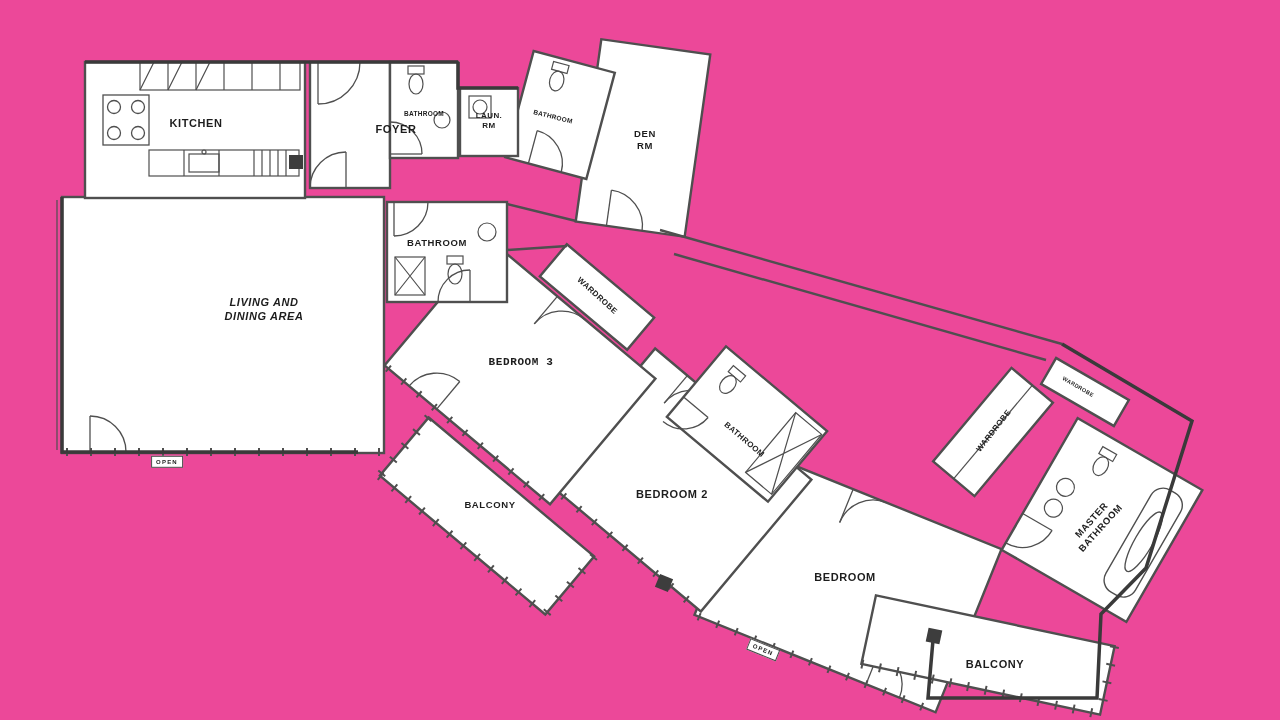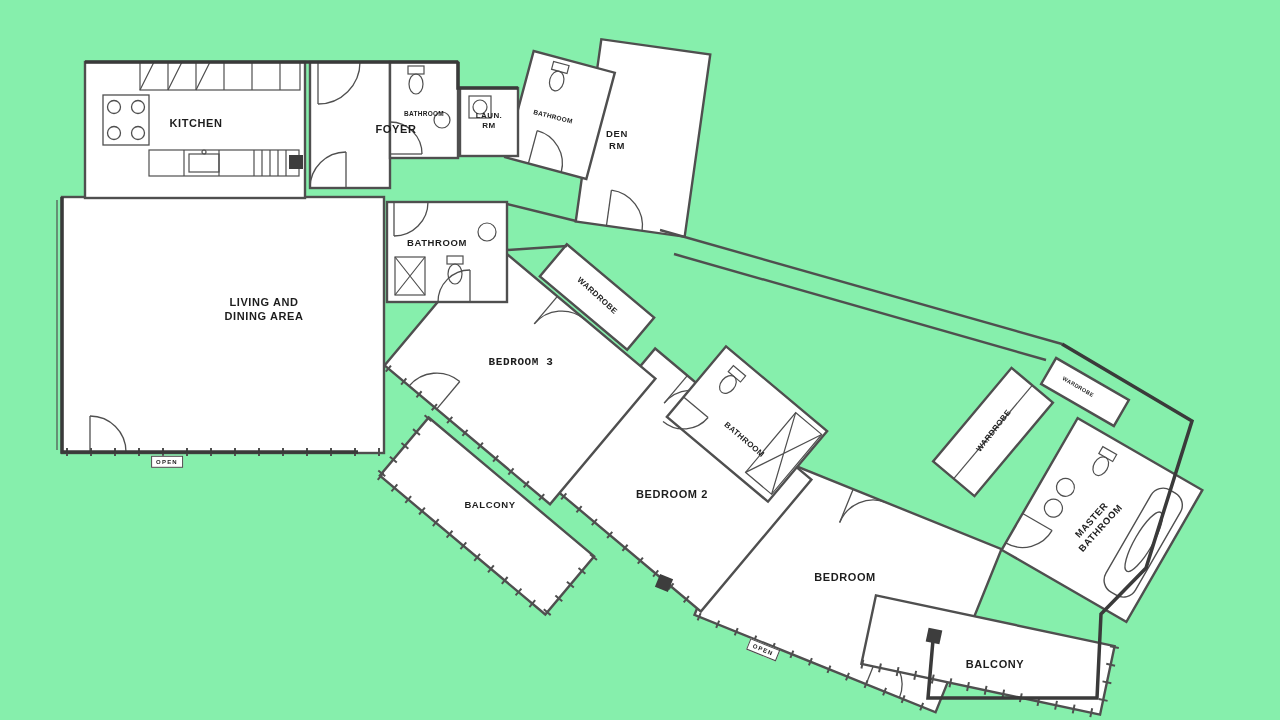--- a/index.html
+++ b/index.html
@@ -1,17 +1,17 @@
 <!DOCTYPE html>
 <html><head>
 <meta charset="utf-8">
 <style>
   html,body{margin:0;padding:0;background:#ffffff;}
   .plan{
-    position:relative;width:1280px;height:720px;background:#86efac;
+    position:relative;width:1280px;height:720px;background:#ec4899;
     overflow:hidden;font-family:"Liberation Sans", sans-serif;
   }
   .plan svg{position:absolute;left:0;top:0;}
   .lbl{
     position:absolute;font-weight:700;color:#1d1d1d;
     white-space:pre-line;text-align:center;line-height:1.25;
     letter-spacing:.6px;transform:translate(-50%,-50%) rotate(var(--r,0deg));
     transform-origin:center center;pointer-events:none;
   }
   .lg{font-size:11px}
@@ -267,23 +267,23 @@
   </g>
 
 </svg>
 
   <div class="lbl lg" style="left:196px;top:124px;">KITCHEN</div>
   <div class="lbl lg" style="left:352px;top:130px;margin-left:44px;">FOYER</div>
   <div class="lbl xs" style="left:424px;top:114px;">BATHROOM</div>
   <div class="lbl sm" style="left:489px;top:121px;">LAUN.
 RM</div>
   <div class="lbl xs" style="left:553px;top:117px;--r:14deg;">BATHROOM</div>
-  <div class="lbl md" style="left:617px;top:140px;">DEN
+  <div class="lbl md" style="left:645px;top:140px;">DEN
 RM</div>
-  <div class="lbl lg" style="left:264px;top:310px;">LIVING AND
+  <div class="lbl lg" style="left:264px;top:310px;font-style:italic;">LIVING AND
 DINING AREA</div>
   <div class="lbl md" style="left:437px;top:243px;">BATHROOM</div>
   <div class="lbl sm" style="left:597px;top:296px;--r:42deg;">WARDROBE</div>
   <div class="lbl lg" style="left:521px;top:363px;font-family:Liberation Mono, monospace;">BEDROOM 3</div>
   <div class="lbl md" style="left:490px;top:505px;">BALCONY</div>
   <div class="lbl lg" style="left:672px;top:495px;">BEDROOM 2</div>
   <div class="lbl sm" style="left:744px;top:440px;--r:40deg;">BATHROOM</div>
   <div class="lbl sm" style="left:994px;top:431px;--r:-52deg;">WARDROBE</div>
   <div class="lbl xxs" style="left:1078px;top:387px;--r:30deg;">WARDROBE</div>
   <div class="lbl md" style="left:1096px;top:524px;--r:-48deg;">MASTER

